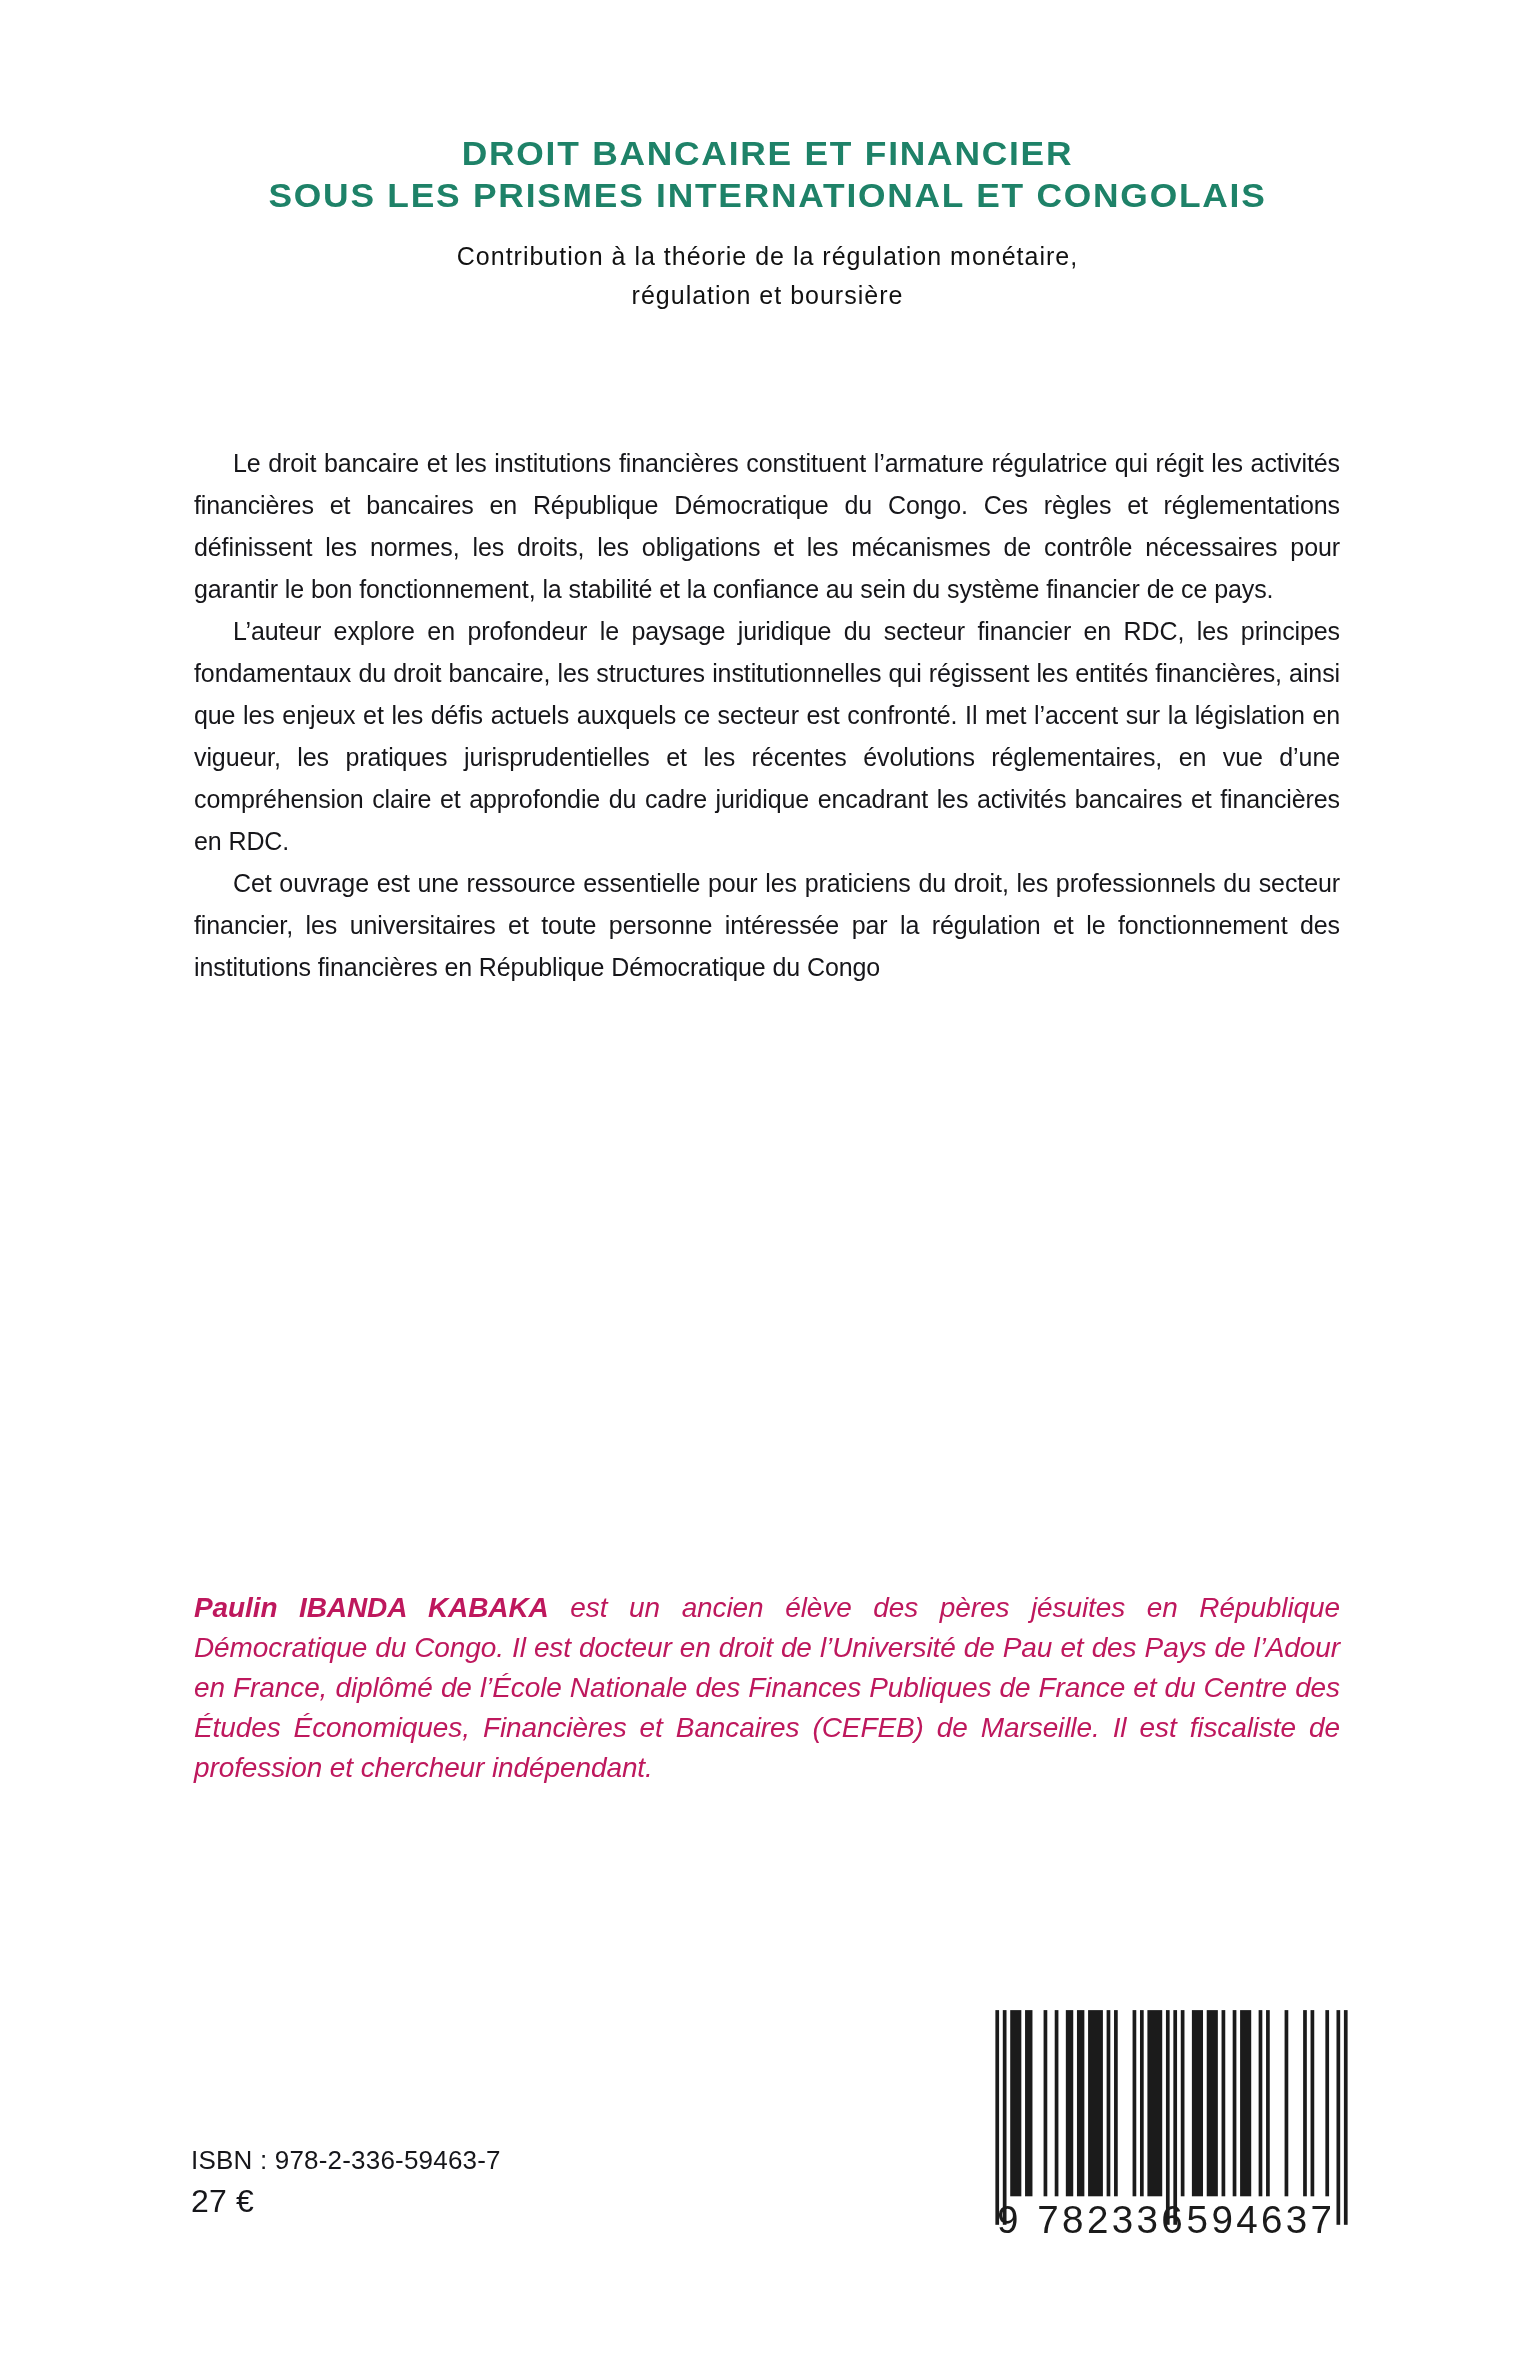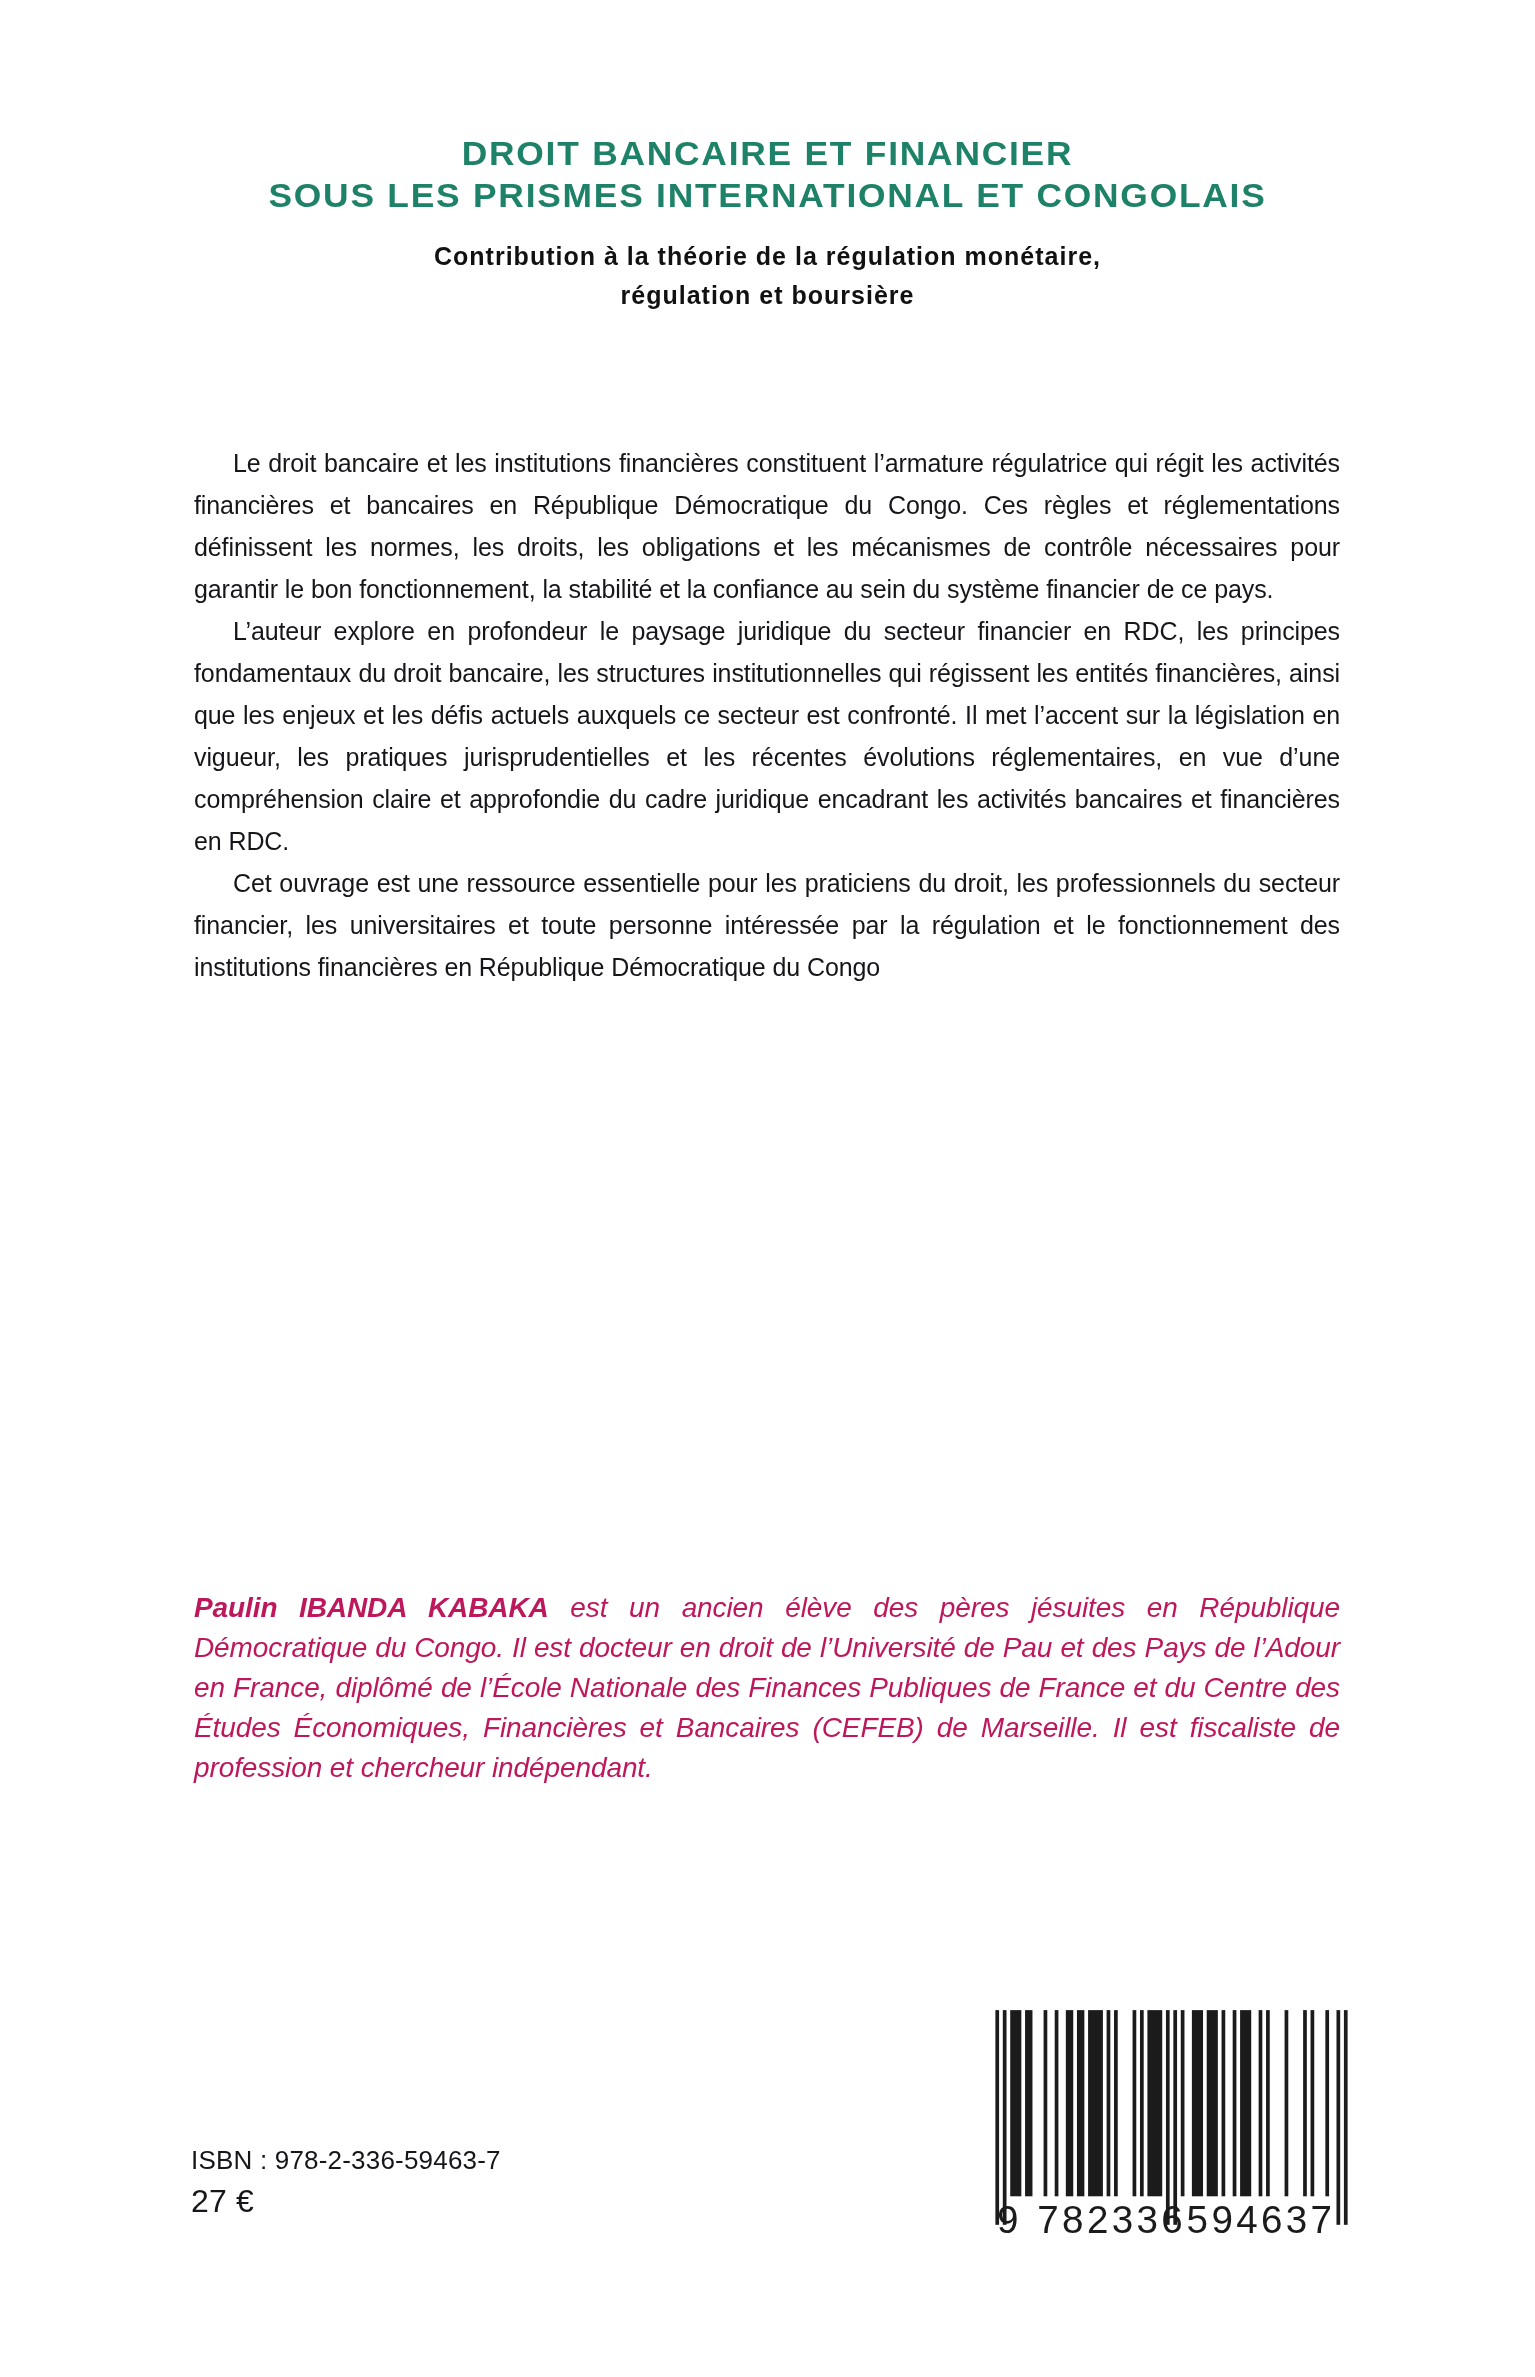--- a/index.html
+++ b/index.html
@@ -45,21 +45,21 @@
   .subtitle-block {
     position: absolute;
     left: 0;
     right: 0;
     top: 237px;
     text-align: center;
   }
   .subtitle-line {
     color: #111111;
     font-family: "Liberation Sans", sans-serif;
-    font-weight: 700;
+    font-weight: 400;
     font-size: 25px;
     line-height: 39px;
     letter-spacing: 1px;
     white-space: nowrap;
   }
 
   
   .body-block {
     position: absolute;
     left: 194px;

